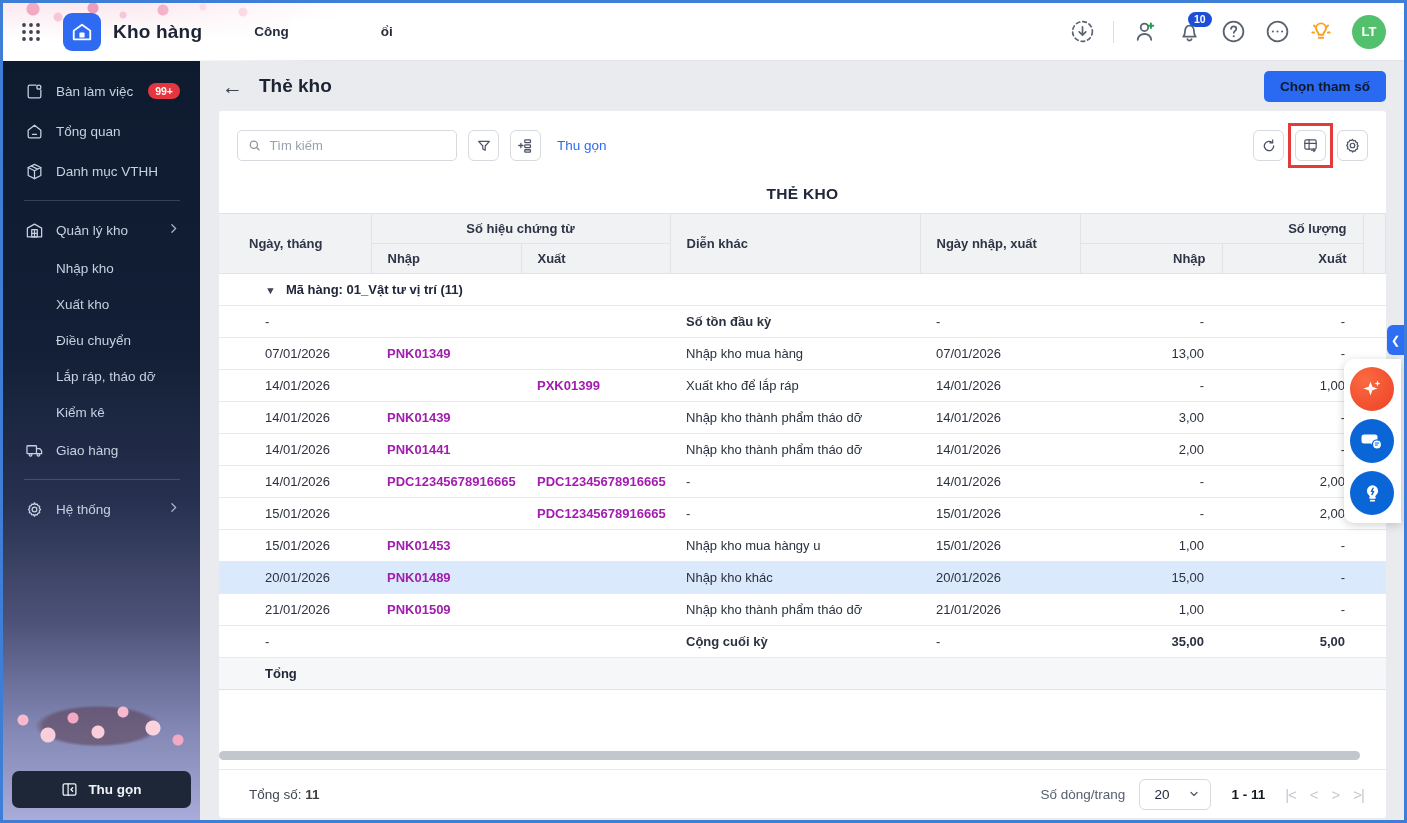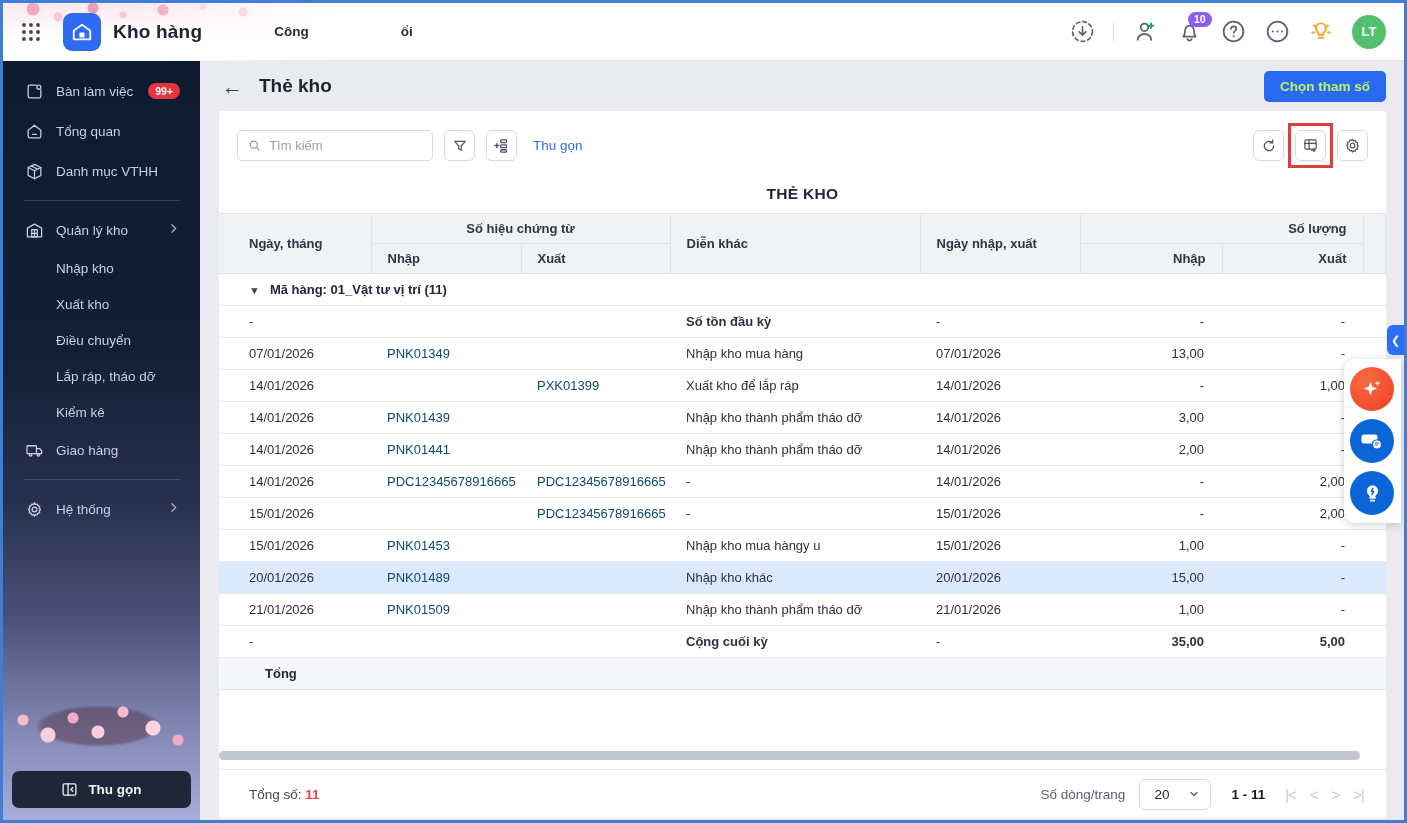--- a/index.html
+++ b/index.html
@@ -18,26 +18,26 @@
       radial-gradient(circle 4px at 200px 4px, #f7cdd9 0 3px, transparent 4px),
       radial-gradient(circle 5px at 240px 9px, #f3b3ca 0 4px, transparent 5px),
       linear-gradient(180deg, #fbe9ef 0%, #ffffff 65%);
     -webkit-mask-image:linear-gradient(90deg,#000 40%,transparent 100%);
             mask-image:linear-gradient(90deg,#000 40%,transparent 100%);
     pointer-events:none; }
   .topbar > * { position:relative; }
   .grid-btn { width:40px; height:40px; margin-left:8px; display:flex; align-items:center; justify-content:center; cursor:pointer; }
   .logo { width:38px; height:38px; border-radius:9px; background:#2f6bf2; display:flex; align-items:center; justify-content:center; margin-left:12px; }
   .app-title { font-size:19px; font-weight:bold; color:#1c2333; margin-left:12px; letter-spacing:.2px; }
-  .company { margin-left:72px; font-size:13.5px; font-weight:bold; color:#242b3a; display:flex; align-items:center; }
+  .company { margin-left:52px; font-size:13.5px; font-weight:bold; color:#242b3a; display:flex; align-items:center; }
   .redaction { display:inline-block; width:88px; height:26px; background:#fff; margin:0 2px; }
   .topbar-right { margin-left:auto; display:flex; align-items:center; gap:18px; padding-right:18px; }
   .tb-icon { width:26px; height:26px; display:flex; align-items:center; justify-content:center; cursor:pointer; position:relative; }
   .tb-divider { width:1px; height:22px; background:#dadde2; }
-  .badge-count { position:absolute; top:-7px; left:12px; background:#8b5cf6; color:#fff; font-size:10.5px; font-weight:bold; border-radius:9px; padding:1.5px 6px; }
+  .badge-count { position:absolute; top:-7px; left:12px; background:#1d4ed8; color:#fff; font-size:10.5px; font-weight:bold; border-radius:9px; padding:1.5px 6px; }
   .avatar { width:34px; height:34px; border-radius:50%; display:flex; align-items:center; justify-content:center; color:#fff; font-size:13px; font-weight:bold; cursor:pointer; }
 
   
   .sidebar { position:absolute; left:0; top:58px; bottom:0; width:197px; color:#c7d0e0;
     background:linear-gradient(180deg, #0e1a2e 0%, #131f36 38%, #27304f 58%, #4d5378 74%, #8287b4 88%, #a9abd8 100%);
     display:flex; flex-direction:column; z-index:4; overflow:hidden; }
   .sidebar::after { content:""; position:absolute; left:0; right:0; bottom:40px; height:140px;
     background:
       radial-gradient(circle 6px at 20px 80px,  #f6b9cd 0 5px, transparent 6px),
       radial-gradient(circle 8px at 45px 95px,  #f9cdda 0 7px, transparent 8px),
@@ -56,59 +56,59 @@
   .nav-badge { margin-left:auto; background:#e5353f; color:#fff; font-size:10.5px; font-weight:bold; border-radius:9px; padding:2px 7px; }
   .nav-chev { margin-left:auto; opacity:.85; }
   .nav-divider { height:1px; background:rgba(255,255,255,.16); margin:9px 12px; }
   .collapse-btn { position:relative; z-index:2; margin:0 9px 12px 9px; height:37px; background:#1d2737; border-radius:7px; color:#f0f3f8; font-size:13.5px; font-weight:bold; display:flex; align-items:center; justify-content:center; gap:10px; cursor:pointer; }
 
   
   .main { position:absolute; left:197px; top:58px; right:0; bottom:0; display:flex; flex-direction:column; }
   .page-head { height:50px; display:flex; align-items:center; padding:0 18px 0 22px; flex:none; }
   .back-arrow { font-size:21px; color:#3a414f; cursor:pointer; margin-right:16px; line-height:1; }
   .page-title { font-size:19px; font-weight:bold; color:#1c2333; }
-  .primary-btn { margin-left:auto; background:#2a6af3; color:#bef264; border:none; border-radius:5px; font-size:13.5px; font-weight:bold; padding:8px 16px; cursor:pointer; font-family:inherit; }
+  .primary-btn { margin-left:auto; background:#2a6af3; color:#0f172a; border:none; border-radius:5px; font-size:13.5px; font-weight:bold; padding:8px 16px; cursor:pointer; font-family:inherit; }
 
   .card { flex:1; background:#fff; margin:0 18px 2px 19px; border-radius:3px; display:flex; flex-direction:column; overflow:hidden; }
 
   .toolbar { display:flex; align-items:center; padding:12px 18px 10px 18px; flex:none; }
-  .search-box { display:flex; align-items:center; width:196px; height:31px; border:1px solid #d6d9de; border-radius:5px; padding:0 10px; gap:8px; }
+  .search-box { display:flex; align-items:center; width:220px; height:31px; border:1px solid #d6d9de; border-radius:5px; padding:0 10px; gap:8px; }
   .search-box input { border:none; outline:none; font-size:13px; color:#333; width:100%; font-family:inherit; }
   .search-box input::placeholder { color:#9aa1ac; }
   .tool-btn { width:31px; height:31px; border:1px solid #d6d9de; border-radius:6px; background:#fff; display:flex; align-items:center; justify-content:center; cursor:pointer; flex:none; }
   .toolbar .tool-btn { margin-left:11px; }
   .collapse-link { margin-left:16px; color:#2c6cf6; font-size:13.5px; cursor:pointer; }
   .toolbar-right { margin-left:auto; display:flex; align-items:center; }
   .annotate-red { border:3px solid #e23b3b; padding:4px; margin:0 4px; display:flex; }
 
   .report-head { text-align:center; padding:7px 0 10px 0; flex:none; }
   .report-title { font-size:15.5px; font-weight:bold; color:#20273a; letter-spacing:.3px; }
   .report-subtitle { font-size:12.5px; font-style:italic; color:#3c4352; margin-top:6px; }
 
   
   .tbl-wrap { flex:none; }
   table { border-collapse:collapse; table-layout:fixed; width:100%; font-size:13px; color:#2b3140; }
   thead th { background:#f1f2f4; border:1px solid #e1e3e7; border-left:none; font-size:13px; font-weight:bold; color:#2e3546; height:30px; padding:0 16px; text-align:left; }
   thead th.first { border-left:none; padding-left:30px; }
   thead th.num { text-align:right; }
   thead th.grp { text-align:center; }
   tbody td { border-bottom:1px solid #e7e9ec; height:32px; padding:0 16px; white-space:nowrap; overflow:hidden; }
-  tbody td.c-date { padding-left:30px; }
+  tbody td.c-date { padding-left:46px; }
   tbody td.num { text-align:right; padding-right:18px; }
   tbody tr.hl td { background:#dbe9fc; }
   tbody tr.group-row td { font-weight:bold; color:#20273a; border-top:1px solid #e1e3e7; }
   .chev-down { display:inline-block; margin-right:10px; color:#3c4352; font-size:11px; transform:scaleY(.9); }
-  td .doclink { color:#0c4a6e; cursor:pointer; text-decoration:none; }
+  td .doclink { color:#a21caf; cursor:pointer; text-decoration:none;font-weight:bold; }
   tr.sum-row td { background:#f6f7f8; font-weight:bold; color:#20273a; border-top:1px solid #e1e3e7; border-bottom:1px solid #e1e3e7; }
 
   .spacer { flex:1; }
   .hscroll { height:9px; background:#c2c6cd; border-radius:5px; margin:0 26px 0 0; flex:none; cursor:pointer; }
 
   .card-footer { height:49px; border-top:1px solid #e7e9ec; margin-top:9px; display:flex; align-items:center; padding:0 22px 0 30px; flex:none; font-size:13.5px; color:#3f4654; }
-  .total-label b { font-weight:bold; color:#ef4444; }
+  .total-label b { font-weight:bold; color:#404040; }
   .foot-right { margin-left:auto; display:flex; align-items:center; gap:14px; }
   .rpp-label { color:#566070; }
   .page-size { display:flex; align-items:center; justify-content:space-between; width:72px; height:31px; border:1px solid #d6d9de; border-radius:6px; padding:0 10px 0 14px; cursor:pointer; font-size:13.5px; color:#20273a; }
   .range { font-weight:bold; color:#14181f; margin:0 6px; }
   .pager { display:flex; align-items:center; gap:14px; color:#c3c8d0; }
   .pager span { cursor:pointer; font-size:15px; letter-spacing:-1px; }
 
   
   .side-tab { position:absolute; right:0; top:322px; width:17px; height:30px; background:#2e6ef2; border-radius:6px 0 0 6px; color:#fff; display:flex; align-items:center; justify-content:center; font-size:11px; cursor:pointer; z-index:9; }
   .float-card { position:absolute; right:3px; top:356px; width:57px; background:#fff; border-radius:10px 0 0 10px; box-shadow:0 2px 10px rgba(0,0,0,.18); padding:8px 6px; display:flex; flex-direction:column; gap:8px; z-index:9; }

